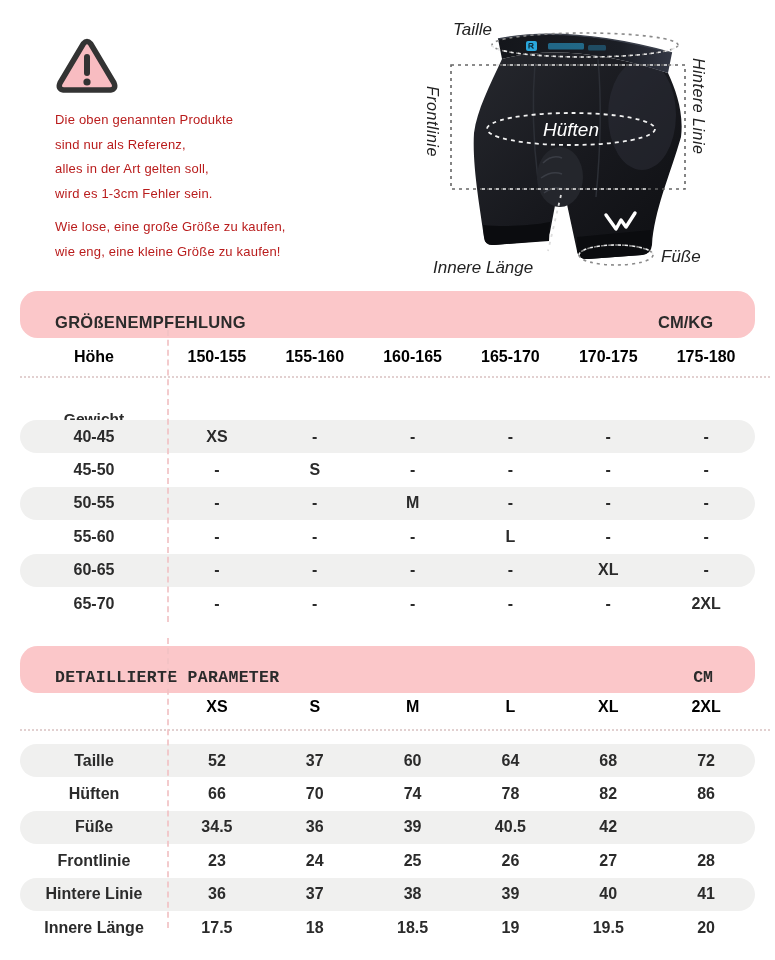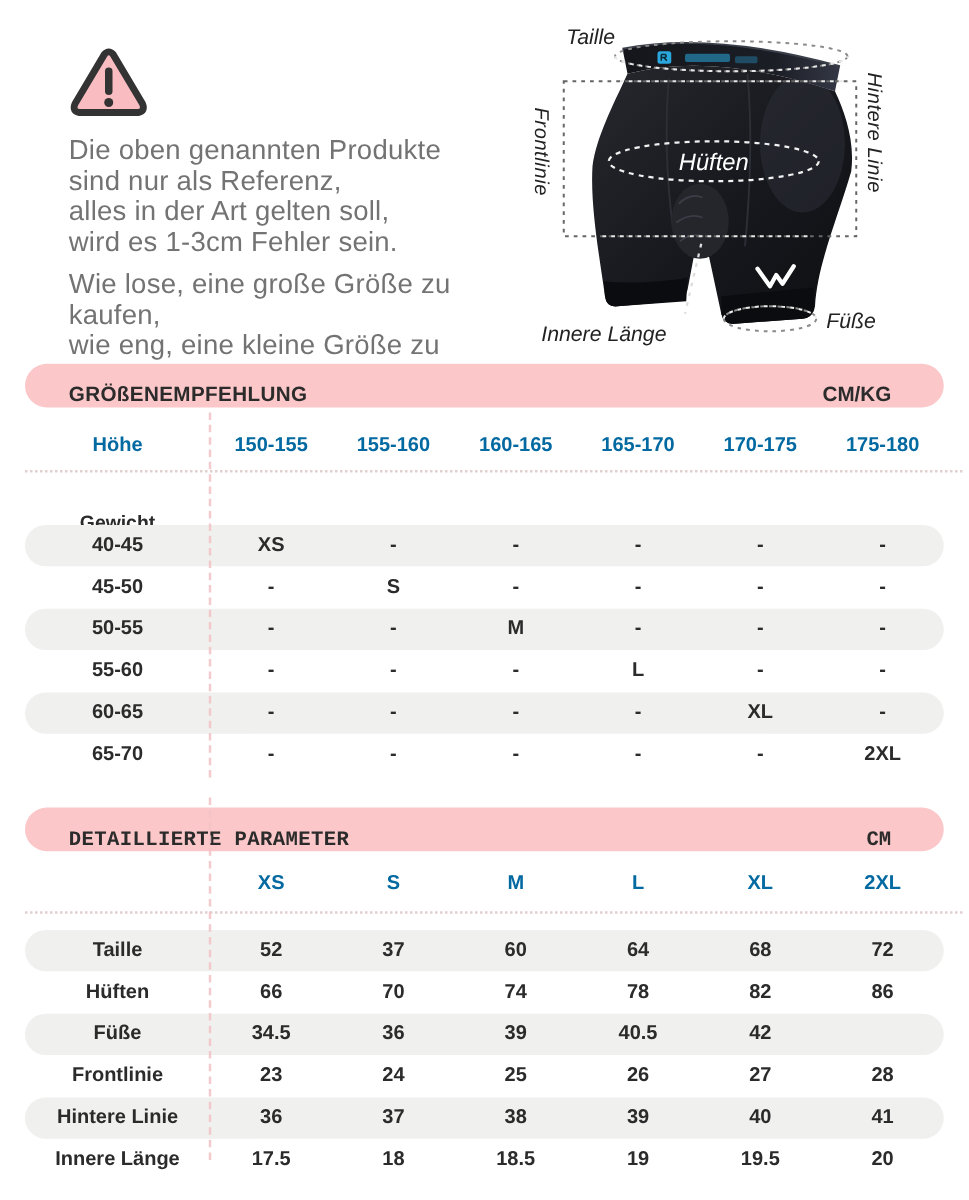--- a/index.html
+++ b/index.html
@@ -2,50 +2,50 @@
 <html style="--accent-pink: #fbc7c9; --stripe-gray: #f0f0ef; --text-dark: #2d2d2d; --dash-pink: #f2c3c5; --dash-gray: #e2d0d0; --warning-fill: #f8bcc1; --logo-cyan: #2aa7dc;"><head>
 <meta charset="utf-8">
 <style>
   html,body{margin:0;padding:0;background:#fff;}
   .page{position:relative;width:775px;height:960px;background:#fff;overflow:hidden;
         font-family:"Liberation Sans",sans-serif;color:var(--text-dark,#2d2d2d);}
 
   
   .notice{position:absolute;left:55px;top:38px;width:350px;}
   .warn-icon{display:block;margin-bottom:12px;}
-  .notice p{margin:0;white-space:pre-line;font-size:22px;line-height:24.5px;
-            letter-spacing:.2px;color:#737373;}
+  .notice p{margin:0;white-space:pre-line;font-size:13px;line-height:24.5px;
+            letter-spacing:.2px;color:#b91c1c;}
   .notice p + p{margin-top:9px;}
 
   
   .figure{position:absolute;left:415px;top:10px;width:360px;height:285px;}
   .figure svg.shorts{position:absolute;left:15px;top:5px;}
   .dlabel{position:absolute;font-style:italic;font-size:17px;color:#222;white-space:nowrap;}
   .vlabel{position:absolute;writing-mode:vertical-rl;font-style:italic;font-size:16px;
           color:#222;letter-spacing:.5px;white-space:nowrap;}
   .lbl-taille{left:38px;top:10px;}
   .lbl-frontlinie{left:8px;top:76px;}
   .lbl-hintere{left:274px;top:48px;}
   .lbl-fuesse{left:246px;top:237px;}
   .lbl-innere{left:18px;top:248px;}
 
   
-  .pill{position:absolute;left:20px;width:735px;height:35px;border-radius:17.5px;
+  .pill{position:absolute;left:20px;width:735px;height:47px;border-radius:17.5px;
         background:var(--accent-pink,#fbc7c9);display:flex;align-items:center;
         justify-content:space-between;padding:16px 42px 0 35px;box-sizing:border-box;}
   .pill .ttl{font-weight:bold;font-size:16.5px;letter-spacing:.3px;color:#2b2b2b;}
   .pill .unit{font-weight:bold;font-size:16.5px;color:#2b2b2b;}
   .pill1{top:291px;} .pill2{top:646px;font-family:Liberation Mono, monospace;}
 
   
   .grid{display:grid;grid-template-columns:148px repeat(6,1fr);}
   .thead{position:absolute;left:20px;width:735px;height:26px;}
   .thead1{top:344px;} .thead2{top:694px;}
   .hcell,.hlabel{display:flex;align-items:center;justify-content:center;
-        font-weight:bold;font-size:16px;color:#0369a1;}
+        font-weight:bold;font-size:16px;color:#000000;}
   .subhead{position:absolute;left:20px;top:410px;width:148px;text-align:center;
         font-weight:bold;font-size:15.5px;color:#2b2b2b;}
   .rows{position:absolute;left:20px;width:735px;}
   .rows1{top:420px;text-align:center;} .rows2{top:744px;}
   .trow{height:33.4px;}
   .trow.stripe{background:var(--stripe-gray,#f0f0ef);border-radius:17px;}
   .rlabel,.tcell{display:flex;align-items:center;justify-content:center;
         font-weight:bold;font-size:16px;color:#2b2b2b;}
   .hline{position:absolute;left:20px;width:750px;height:0;
         border-top:2px dotted var(--dash-gray,#e2d0d0);}

